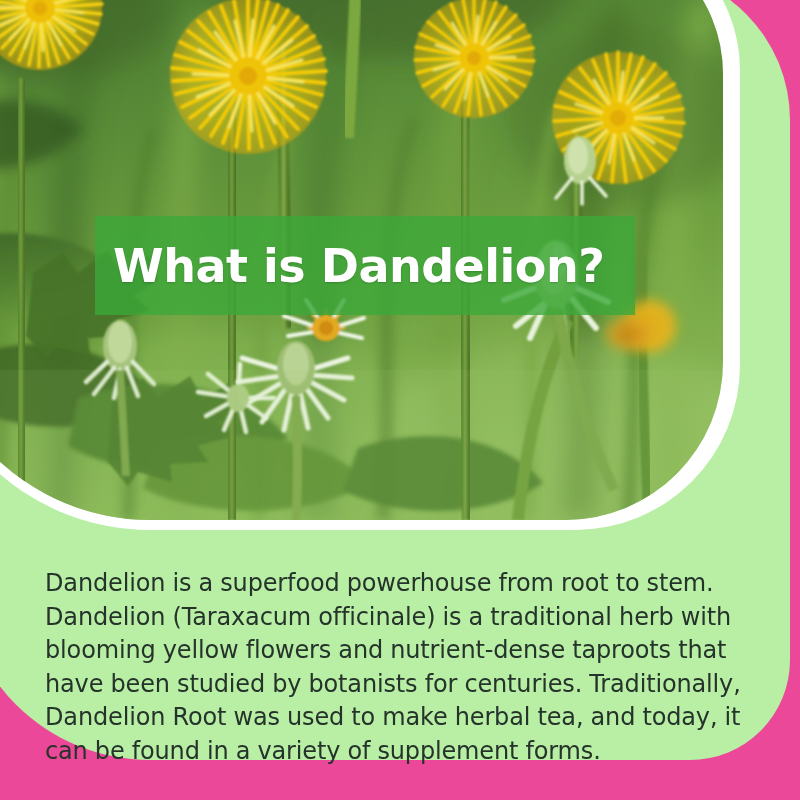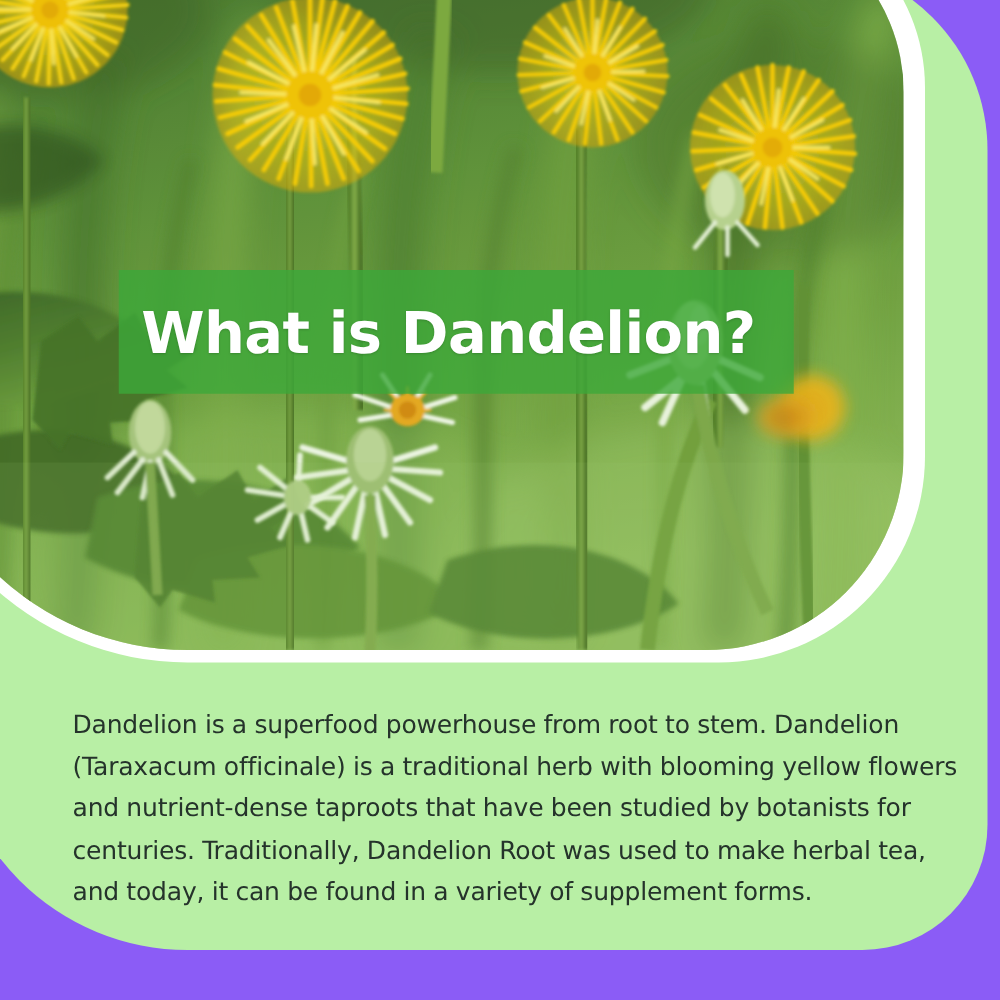--- a/index.html
+++ b/index.html
@@ -9,21 +9,21 @@
     background: #ffffff;
   }
   body {
     font-family: "DejaVu Sans", "Liberation Sans", sans-serif;
   }
 
   #canvas {
     position: relative;
     width: 800px;
     height: 800px;
-    background: #8b5cf6;
+    background: #ec4899;
     overflow: hidden;
   }
 
   
   .green-card {
     position: absolute;
     left: -40px;
     top: -30px;
     width: 830px;
     height: 790px;
@@ -85,25 +85,25 @@
     letter-spacing: -0.5px;
     padding-left: 18px;
     white-space: nowrap;
     text-shadow: 0 1px 2px rgba(0,0,0,0.18);
     font-family: "DejaVu Sans", "Liberation Sans", sans-serif;
   }
 
   
   .body-copy {
     position: absolute;
-    left: 58px;
+    left: 45px;
     top: 543px;
     width: 712px;
     color: #25332b;
-    font-size: 20px;
+    font-size: 24px;
     line-height: 33.5px;
     font-family: "DejaVu Sans", "Liberation Sans", sans-serif;
     letter-spacing: -0.15px;
     word-spacing: -0.3px;
   }
 </style>
 </head>
 <body>
 
 <div id="canvas">

